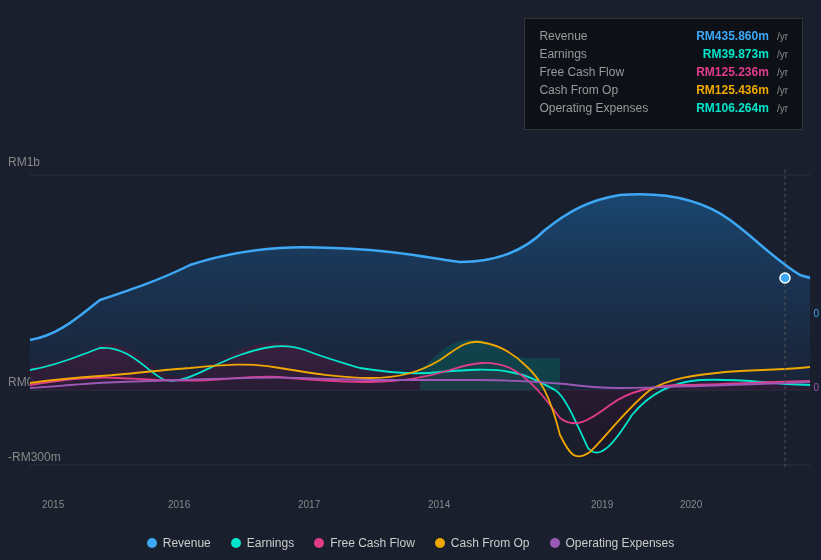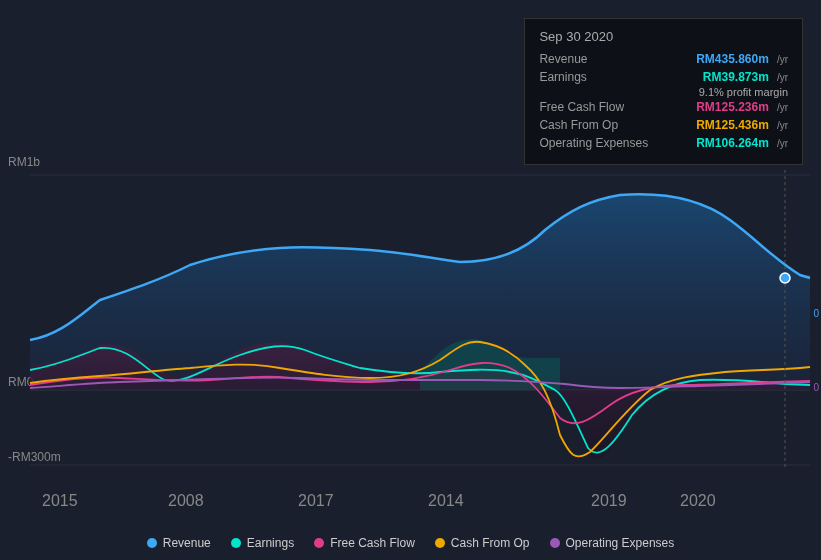--- a/index.html
+++ b/index.html
@@ -49,21 +49,21 @@
       position: absolute;
       color: #888;
       font-size: 12px;
       left: 8px;
     }
 
     
     .x-label {
       position: absolute;
       color: #888;
-      font-size: 16px;
+      font-size: 10px;
       bottom: 50px;
     }
 
     
     .legend {
       position: absolute;
       bottom: 10px;
       left: 0;
       right: 0;
       display: flex;
@@ -92,50 +92,48 @@
       right: 2px;
       font-size: 10px;
     }
 
     svg { position: absolute; top: 0; left: 0; }
   </style>
 </head>
 <body>
 
 <div class="tooltip">
-  <div class="tooltip-title">Sep 30 2020</div>
   <div class="tooltip-row">
     <span class="tooltip-label">Revenue</span>
     <span><span class="tooltip-value color-blue">RM435.860m</span><span class="tooltip-unit">/yr</span></span>
   </div>
   <div class="tooltip-row">
     <span class="tooltip-label">Earnings</span>
     <span><span class="tooltip-value color-teal">RM39.873m</span><span class="tooltip-unit">/yr</span></span>
   </div>
-  <div class="profit-margin">9.1% profit margin</div>
   <div class="tooltip-row">
     <span class="tooltip-label">Free Cash Flow</span>
     <span><span class="tooltip-value color-pink">RM125.236m</span><span class="tooltip-unit">/yr</span></span>
   </div>
   <div class="tooltip-row">
     <span class="tooltip-label">Cash From Op</span>
     <span><span class="tooltip-value color-orange">RM125.436m</span><span class="tooltip-unit">/yr</span></span>
   </div>
   <div class="tooltip-row">
     <span class="tooltip-label">Operating Expenses</span>
     <span><span class="tooltip-value color-teal">RM106.264m</span><span class="tooltip-unit">/yr</span></span>
   </div>
 </div>
 
 <div class="y-label" style="top: 155px;">RM1b</div>
 <div class="y-label" style="top: 375px;">RM0</div>
 <div class="y-label" style="top: 450px;">-RM300m</div>
 
 <div class="x-label" style="left: 42px;">2015</div>
-<div class="x-label" style="left: 168px;">2008</div>
+<div class="x-label" style="left: 168px;">2016</div>
 <div class="x-label" style="left: 298px;">2017</div>
 <div class="x-label" style="left: 428px;">2014</div>
 <div class="x-label" style="left: 555px; margin-left: 36px;">2019</div>
 <div class="x-label" style="left: 680px;">2020</div>
 
 <div class="right-label" style="top: 308px; color: #3da8f5;">0</div>
 <div class="right-label" style="top: 382px; color: #9b59b6;">0</div>
 
 <svg width="821" height="560" xmlns="http://www.w3.org/2000/svg">
   <defs>

